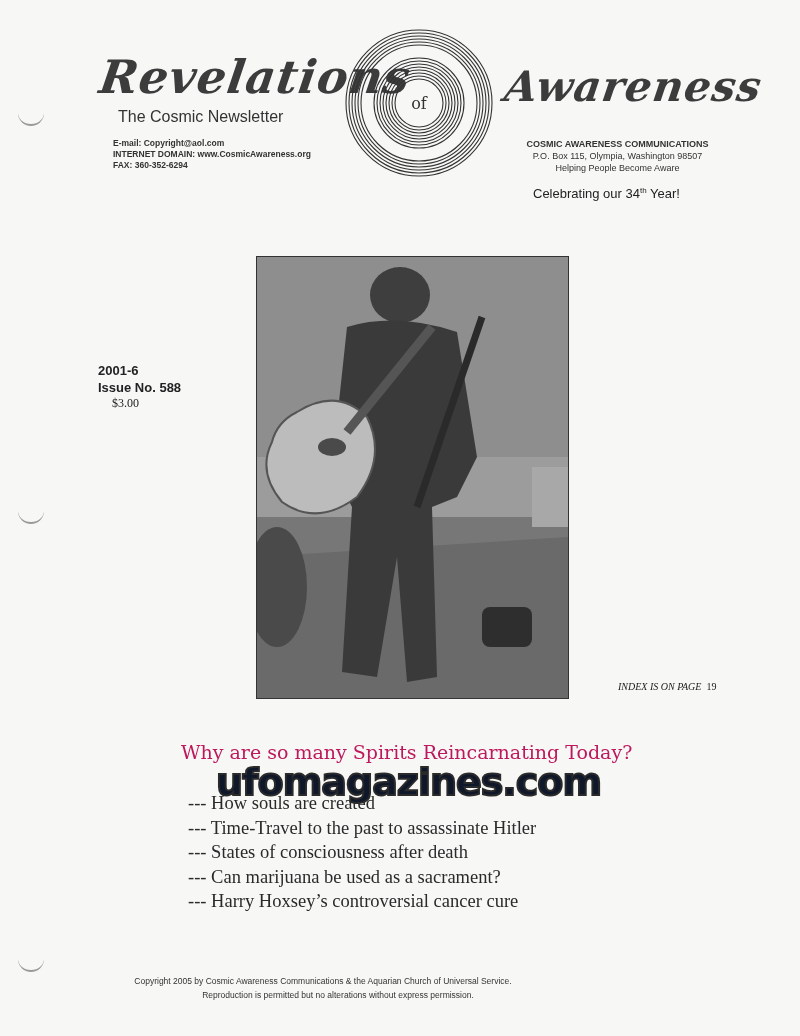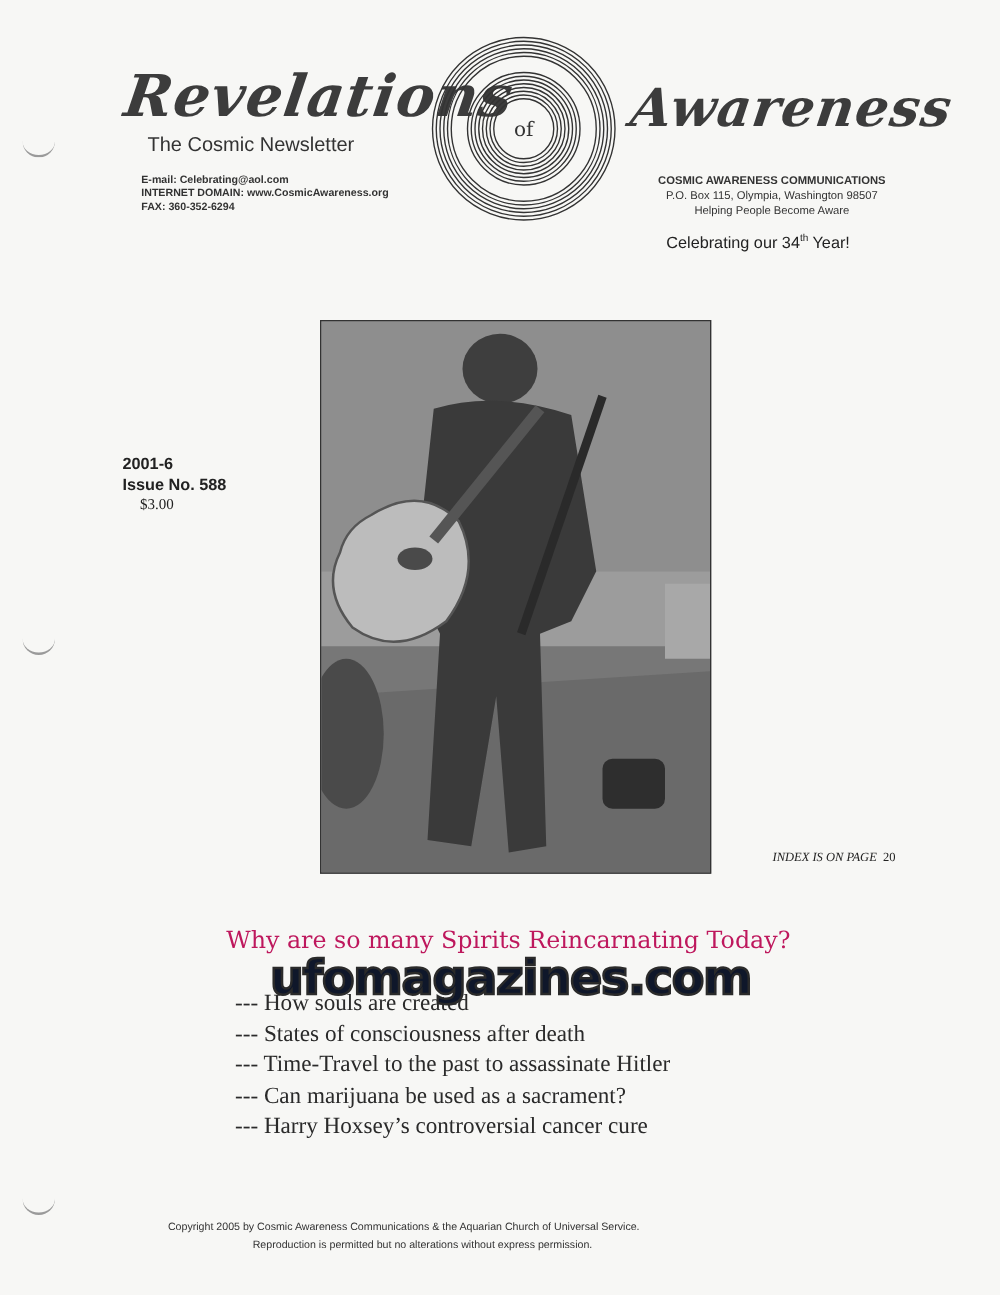--- a/index.html
+++ b/index.html
@@ -83,21 +83,21 @@
       <circle cx="75" cy="75" r="24"></circle>
   </g>
   <text x="75" y="81" text-anchor="middle" font-family="DejaVu Serif, serif" font-size="16" fill="#333">of</text>
 </svg>
 
 <div class="title-script awareness">Awareness</div>
 
 <div class="subtitle">The Cosmic Newsletter</div>
 
 <div class="contact">
-  <div>E-mail: Celebrating@aol.com</div>
+  <div>E-mail: Copyright@aol.com</div>
   <div>INTERNET DOMAIN: www.CosmicAwareness.org</div>
   <div>FAX: 360-352-6294</div>
 </div>
 
 <div class="org">
   <div class="name">COSMIC AWARENESS COMMUNICATIONS</div>
   <div>P.O. Box 115, Olympia, Washington 98507</div>
   <div>Helping People Become Aware</div>
 </div>
 
@@ -124,28 +124,28 @@
     <path d="M40 155 Q80 130 110 160 Q130 200 100 240 Q60 270 25 245 Q0 215 15 185 Q20 165 40 155 Z" fill="#bcbcbc" stroke="#555" stroke-width="2"></path>
     <ellipse cx="75" cy="190" rx="14" ry="9" fill="#4a4a4a"></ellipse>
     <line x1="90" y1="175" x2="175" y2="70" stroke="#555" stroke-width="9"></line>
 
     <line x1="160" y1="250" x2="225" y2="60" stroke="#2a2a2a" stroke-width="7"></line>
 
     <rect x="225" y="350" width="50" height="40" rx="8" fill="#2e2e2e"></rect>
   </svg>
 </div>
 
-<div class="index"><i>INDEX IS ON PAGE</i>&nbsp;&nbsp;<span>20</span></div>
+<div class="index"><i>INDEX IS ON PAGE</i>&nbsp;&nbsp;<span>19</span></div>
 
 <div class="headline">Why are so many Spirits Reincarnating Today?</div>
 
 <div class="items">
   <div>--- How souls are created</div>
+  <div>--- Time-Travel to the past to assassinate Hitler</div>
   <div>--- States of consciousness after death</div>
-  <div>--- Time-Travel to the past to assassinate Hitler</div>
   <div>--- Can marijuana be used as a sacrament?</div>
   <div>--- Harry Hoxsey’s controversial cancer cure</div>
 </div>
 
 <div class="watermark">ufomagazines.com</div>
 
 <div class="footer">
   <div class="l1">Copyright 2005 by Cosmic Awareness Communications &amp; the Aquarian Church of Universal Service.</div>
   <div>Reproduction is permitted but no alterations without express permission.</div>
 </div>

